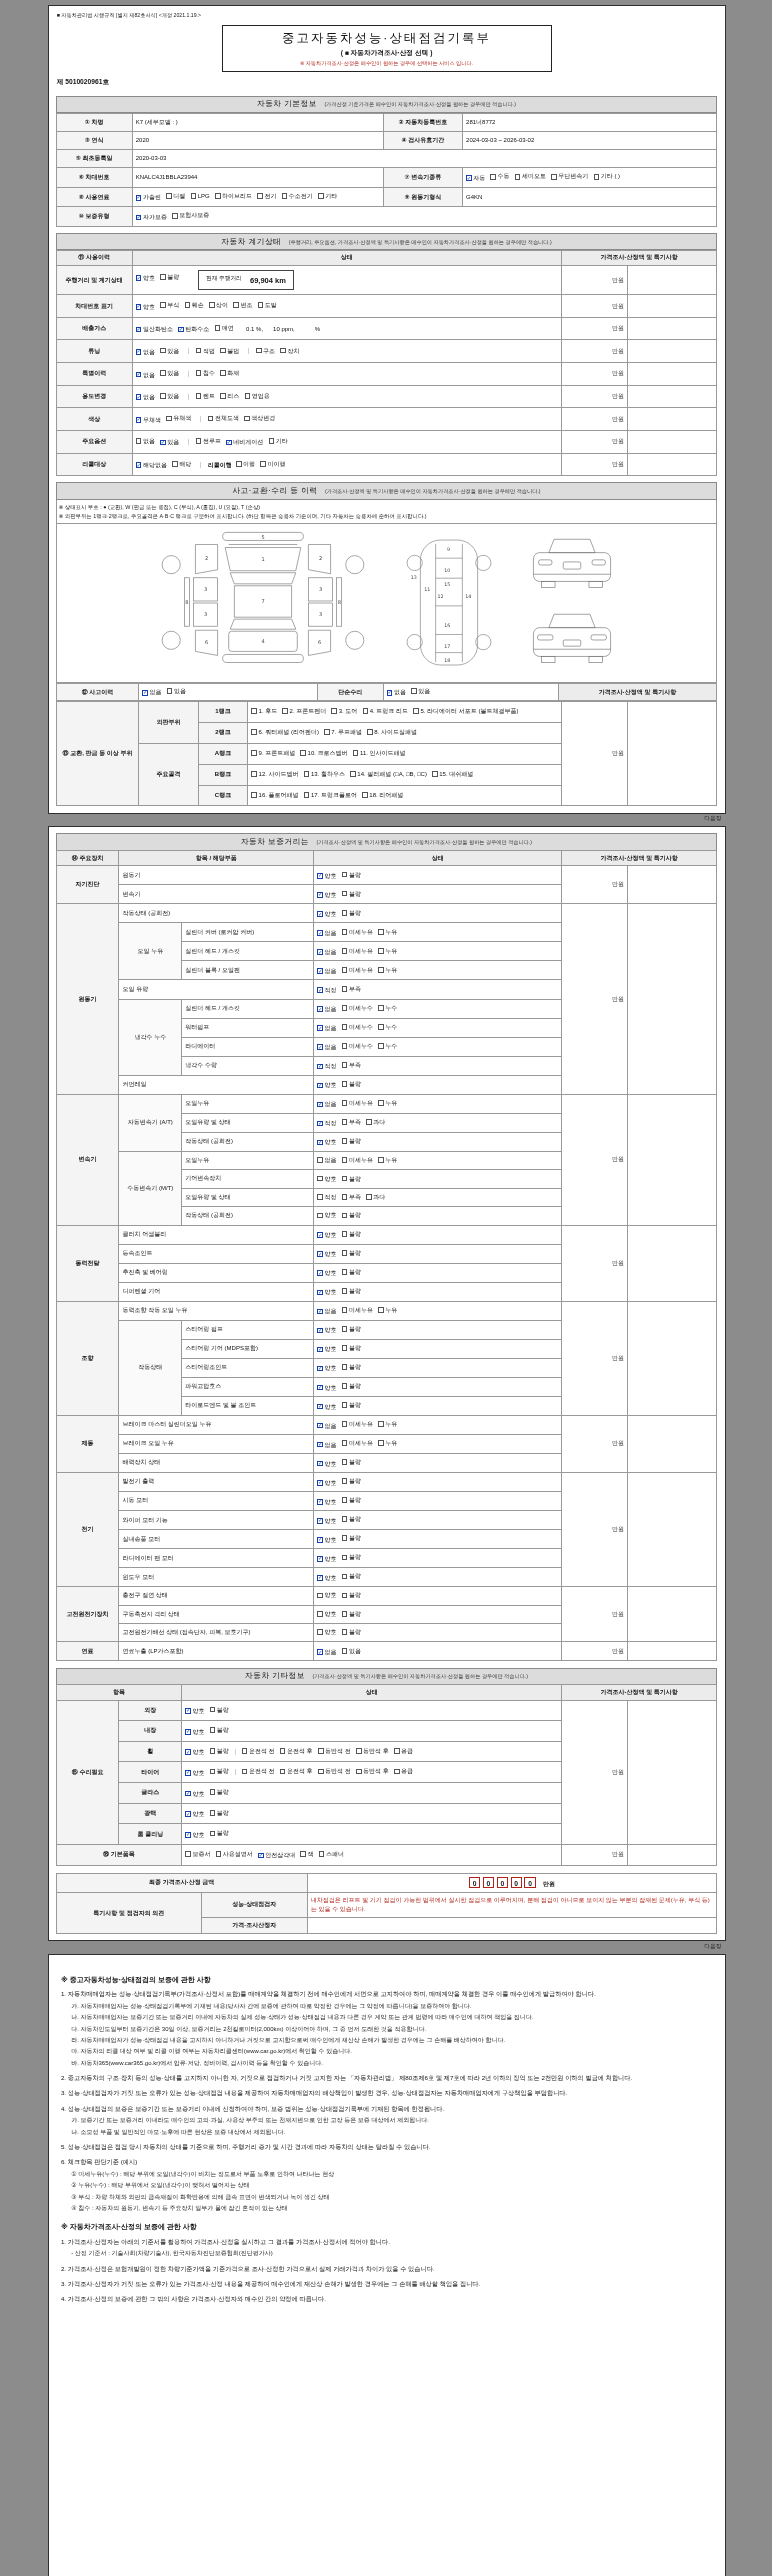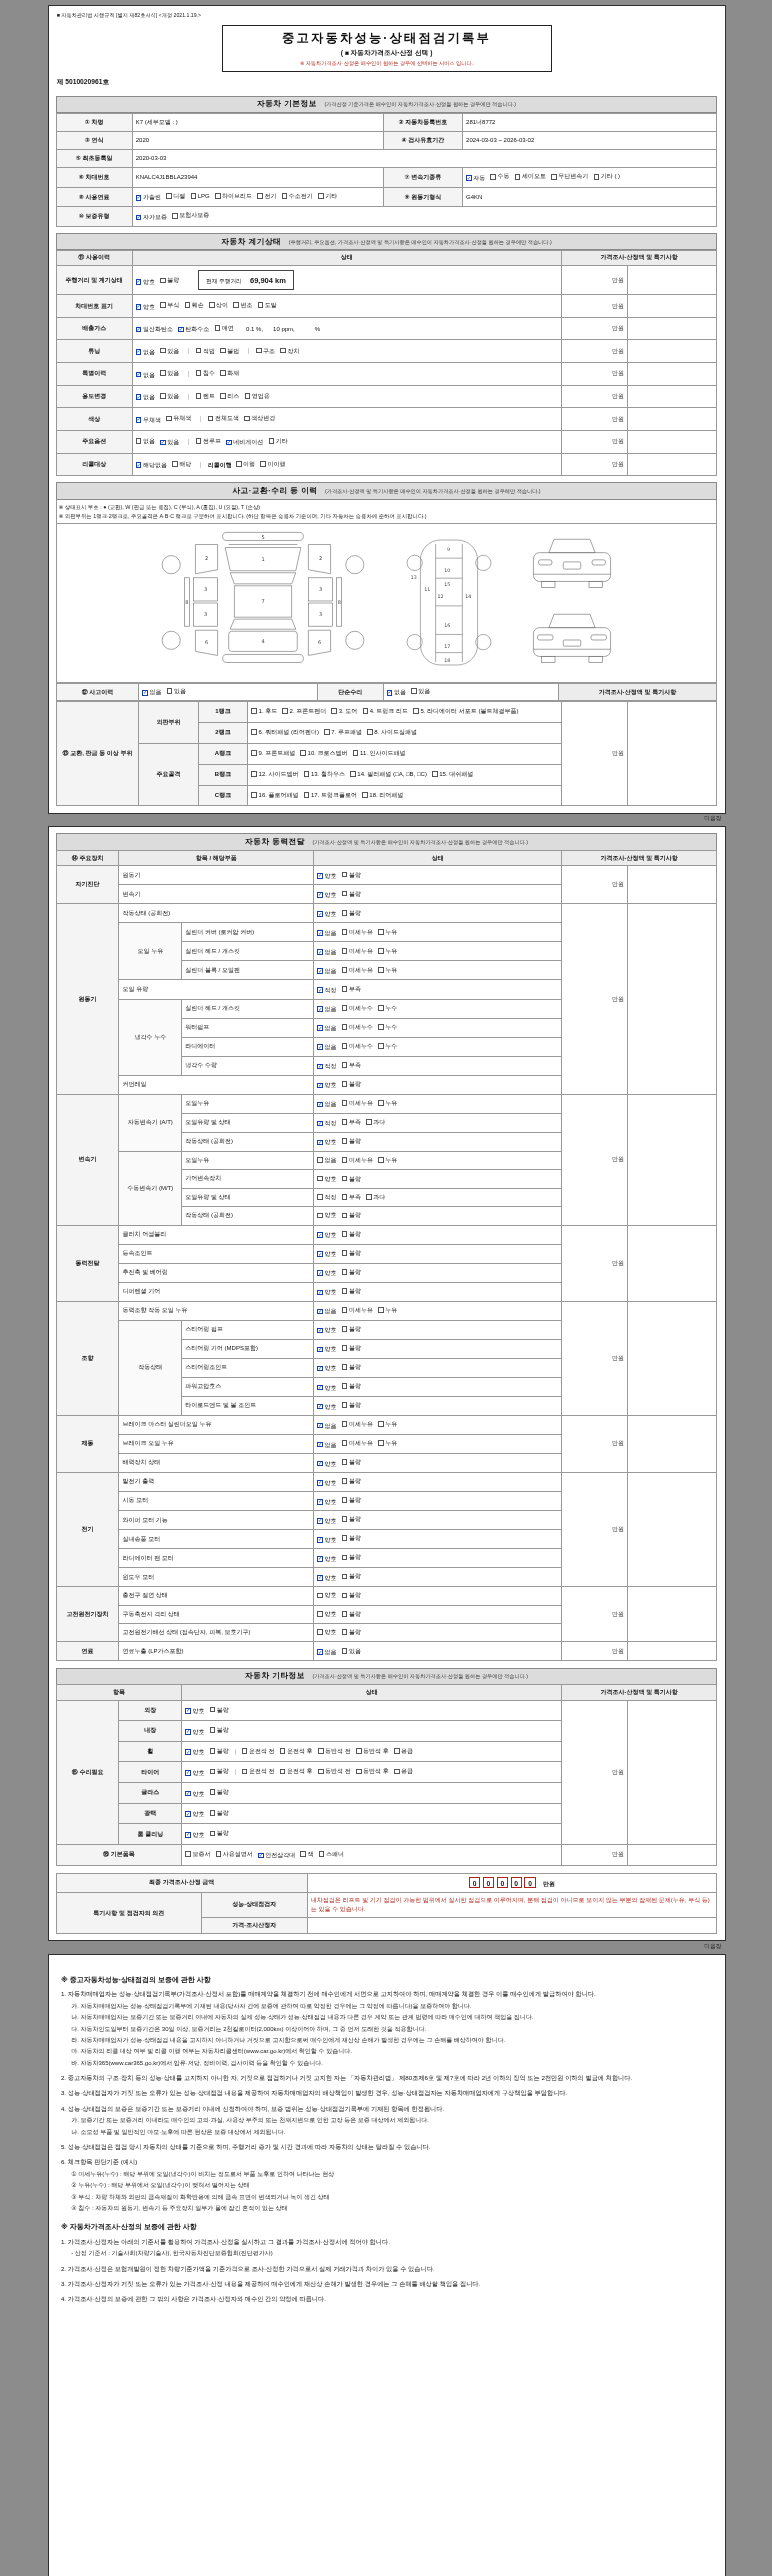--- a/index.html
+++ b/index.html
@@ -3,43 +3,43 @@
 <meta charset="utf-8">
 <style>
 *{box-sizing:border-box;margin:0;padding:0}
 html,body{width:773px;height:2576px;overflow:hidden}
 body{background:#8c8c8c;font-family:"Liberation Sans","DejaVu Sans",sans-serif;color:#111}
 .sheet{width:678px;margin:0 auto;padding-top:5.2px}
 .box{background:#fff;border:1px solid #2f2f2f;padding:6.2px 7.2px;position:relative}
 .nextpage{text-align:right;font-size:5.7px;color:#1d1d1d;padding:1.5px 4.1px 3.1px}
 .refline{display:flex;justify-content:space-between;font-size:5.2px;color:#222;padding:0 1px 3.1px}
 .titlebox{width:330px;margin:2.1px auto 1px;border:1px solid #222;padding:4.1px 3.1px;text-align:center}
-.doctitle{font-size:12.4px;font-weight:bold;letter-spacing:2.1px}
+.doctitle{font-size:12.4px;font-weight:normal;letter-spacing:2.1px}
 .docsub{font-size:6.7px;margin-top:2.6px;font-weight:bold}
 .docsubnote{font-size:5.2px;color:#b02318;margin-top:2.1px}
 .docno{font-size:6.7px;font-weight:bold;padding:4.1px 1px 3.1px}
 .secbar{border:0.5px solid #8a8a8a;background:#dcdcdc;text-align:center;padding:2.6px 2.1px;margin-top:6.2px}
-.sectitle{font-size:7.7px;font-weight:bold;letter-spacing:0.5px}
+.sectitle{font-size:7.7px;font-weight:normal;letter-spacing:0.5px}
 .secnote{font-size:5.2px;margin-left:5.2px;color:#333;font-weight:normal}
 table.grid{border-collapse:collapse;width:100%;table-layout:fixed;margin-top:-0.5px}
 table.grid td,table.grid th{border:0.5px solid #999;font-size:6px;padding:3.1px 3.1px;vertical-align:middle;word-break:break-all}
 table.grid th{background:#ececec;font-weight:bold;padding:2.6px 2.1px;text-align:center}
 td.lab{background:#f4f4f4;text-align:center;font-weight:bold;font-size:6px}
 td.val{background:#fff}
 td.price{text-align:right;color:#333}
 td.st{line-height:2.0}
 #overall-table td{padding:4.1px 3.1px}
 #basic-table td{padding:4.1px 3.1px}
 .seg{white-space:nowrap}
 .seg + .seg{border-left:0.5px solid #cfcfcf;padding-left:7.2px;margin-left:3.1px}
 .opt{display:inline-flex;align-items:center;margin-right:5.2px;white-space:nowrap}
 .cbx{width:5.7px;height:5.7px;border:0.5px solid #555;display:inline-flex;align-items:center;justify-content:center;margin-right:1.5px;font-size:5.2px;line-height:5.2px;color:#1540b0;font-weight:bold;background:#fff;flex:none}
 .cbx.on{border-color:#1540b0}
 .optxt{font-size:6px}
-.odo{border:0.5px solid #444;padding:1.5px 7.2px;margin-left:13.4px;display:inline-flex;gap:8.2px;align-items:flex-end;background:#fff}
+.odo{border:0.5px solid #444;padding:1.5px 7.2px;margin-left:13.4px;display:inline-flex;gap:8.2px;align-items:flex-start;background:#fff}
 .odol{font-size:5.7px}
 .odov{font-weight:bold;font-size:7.5px}
 .tailtxt{margin-left:7.2px;white-space:pre;font-size:6px}
 .rlbl{font-weight:bold;margin-right:4.1px;font-size:6px}
 .legend{font-size:5.4px;color:#222;padding:3.6px 2.1px 2.6px;border:0.5px solid #999;border-top:none;line-height:1.6}
 .diagrams{display:flex;gap:7.2px;justify-content:center;align-items:stretch;border:0.5px solid #999;border-top:none;padding:4.1px 3.1px;background:#fff}
 .diagrams svg{flex:none}
 .dcol{display:flex;flex-direction:column;gap:4.1px;justify-content:center}
 .dg{stroke:#777;fill:none;stroke-width:1.3}
 .dnum{fill:#444;font-size:10px;font-family:"DejaVu Sans",sans-serif}
@@ -598,21 +598,21 @@
                 <span class="optxt">18. 리어패널</span>
               </span></td>
           </tr>
         </tbody>
     </table>
   </div>
   <div class="nextpage">다음장</div>
 
   <div class="box">
     <div class="secbar" style="margin-top:0">
-      <span class="sectitle">자동차 동력전달</span>
+      <span class="sectitle">자동차 보증거리는</span>
       <span class="secnote">(가격조사·산정액 및 특기사항은 매수인이 자동차가격조사·산정을 원하는 경우에만 적습니다.)</span>
     </div>
     <table class="grid" id="detail-table">
       <colgroup>
           <col style="width:9.5%">
           <col style="width:9.5%">
           <col style="width:20%">
           <col>
           <col style="width:10%">
           <col style="width:13.5%">

